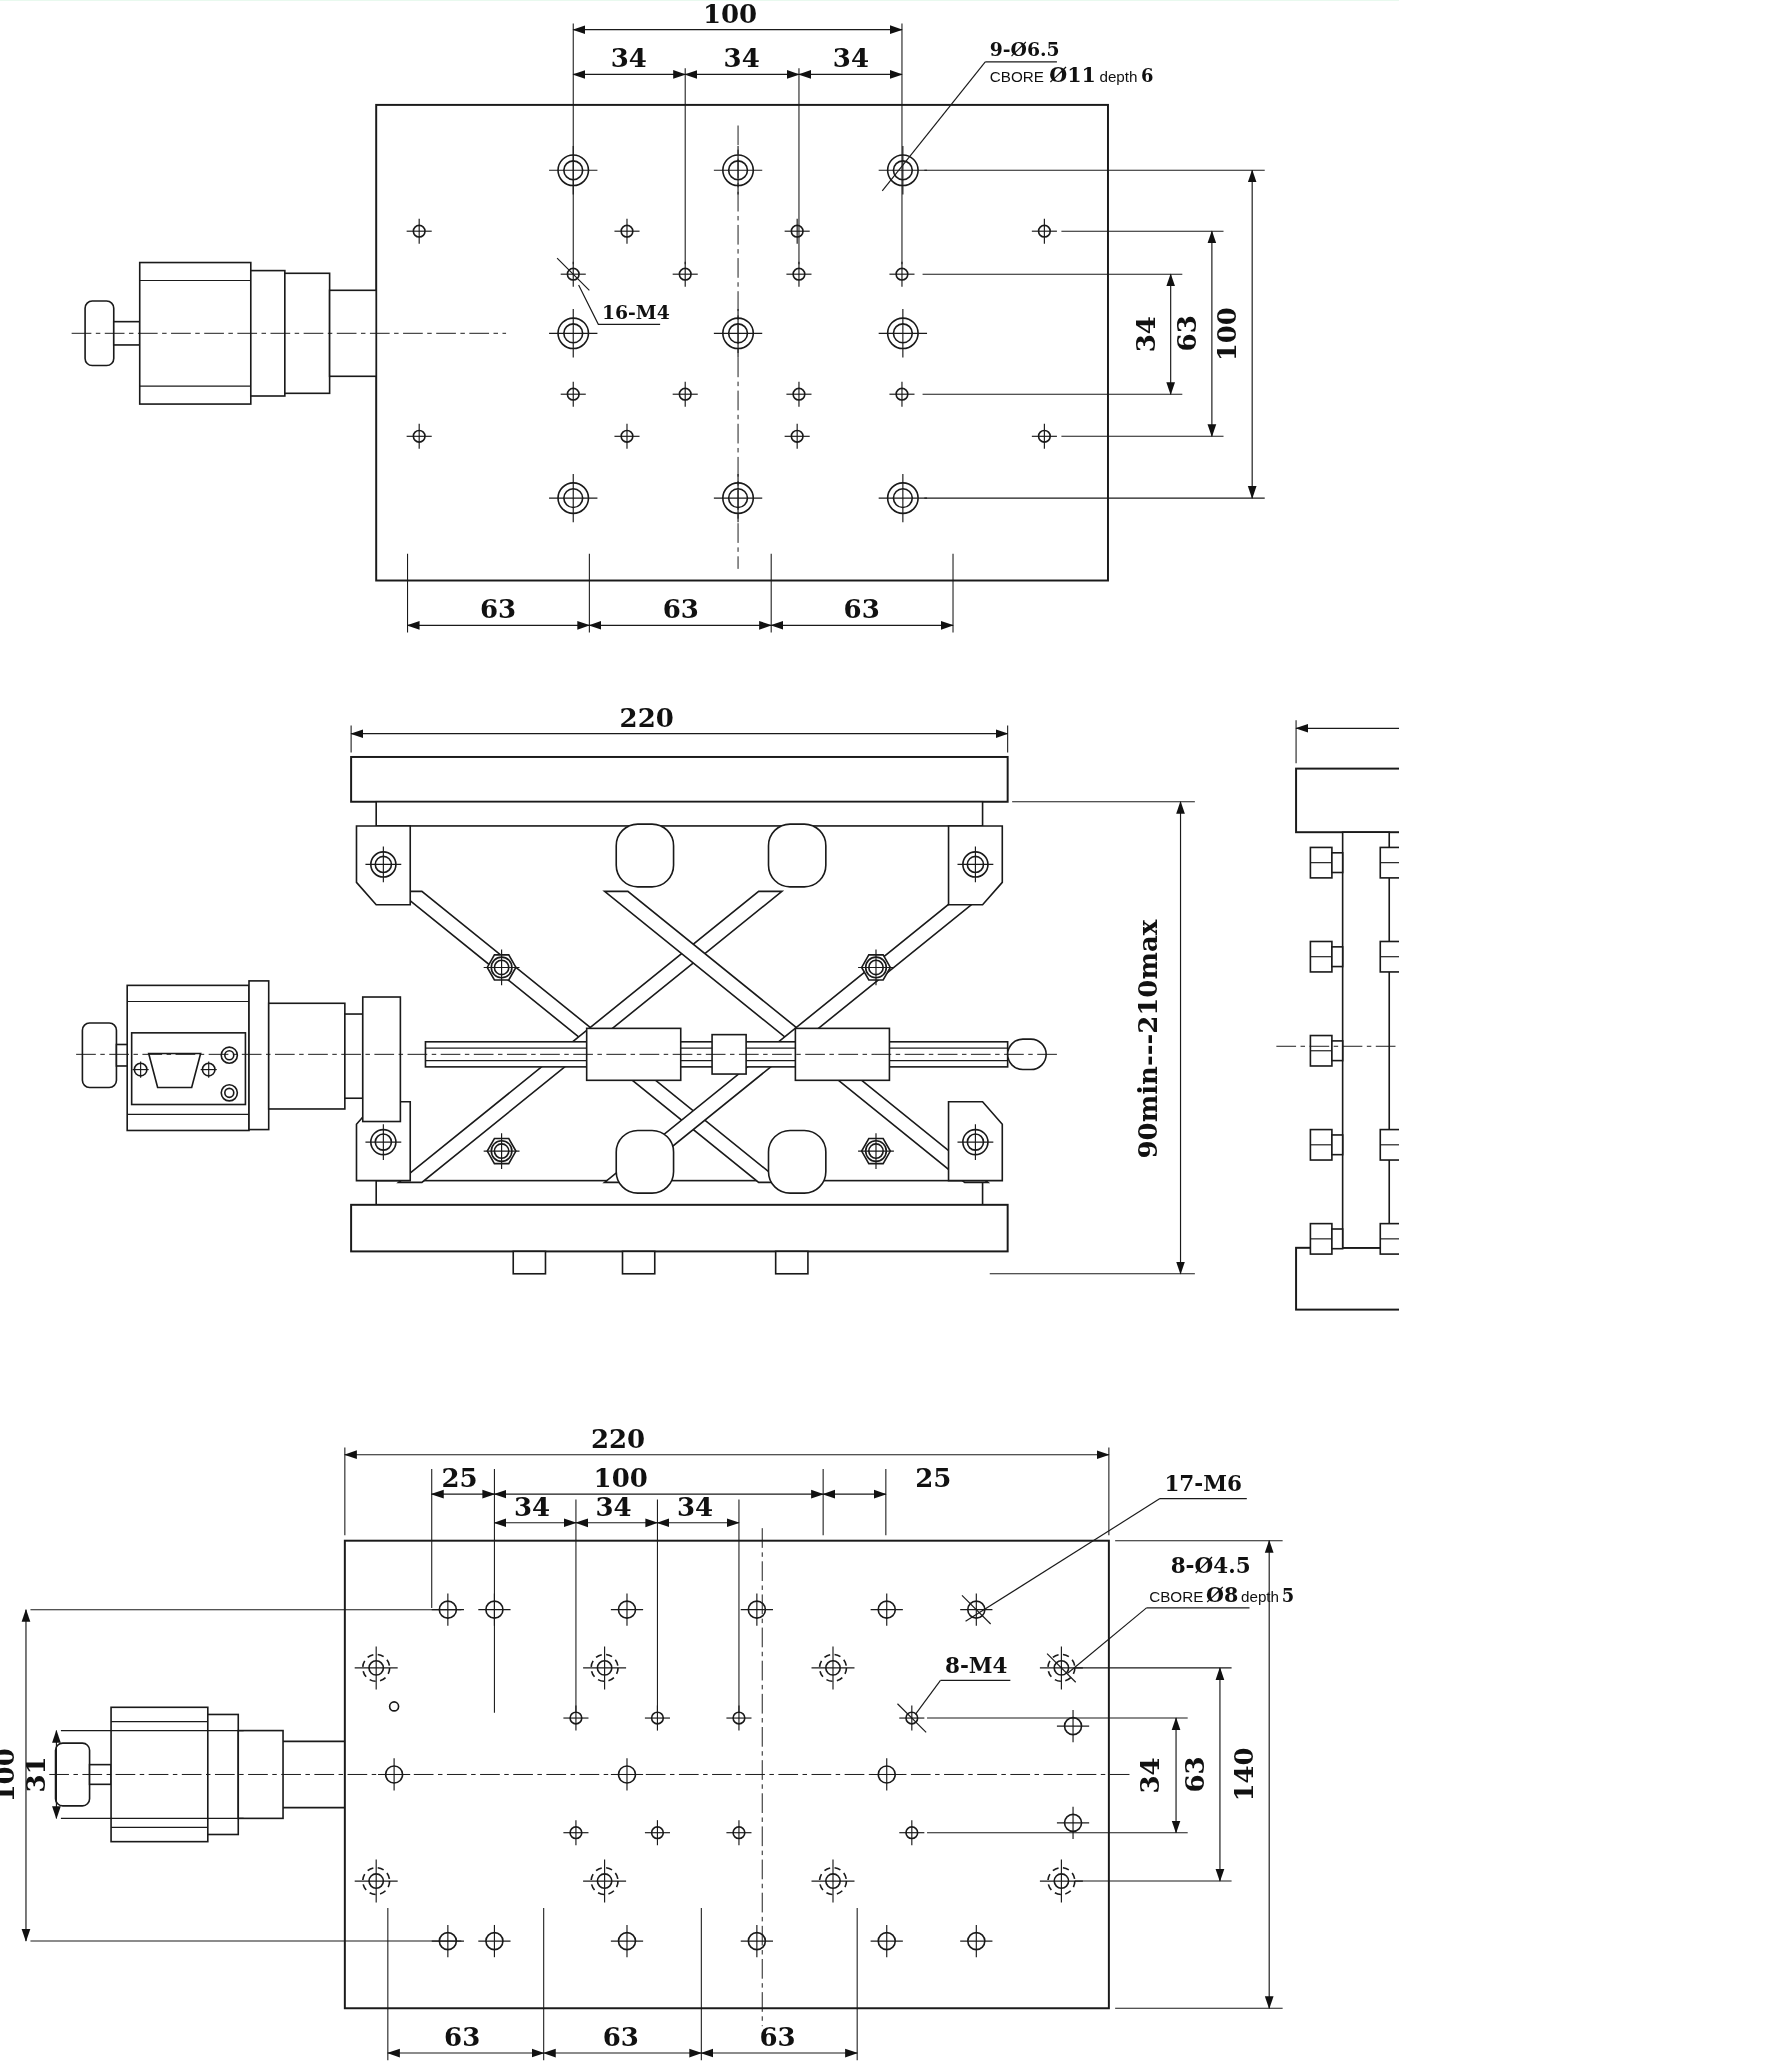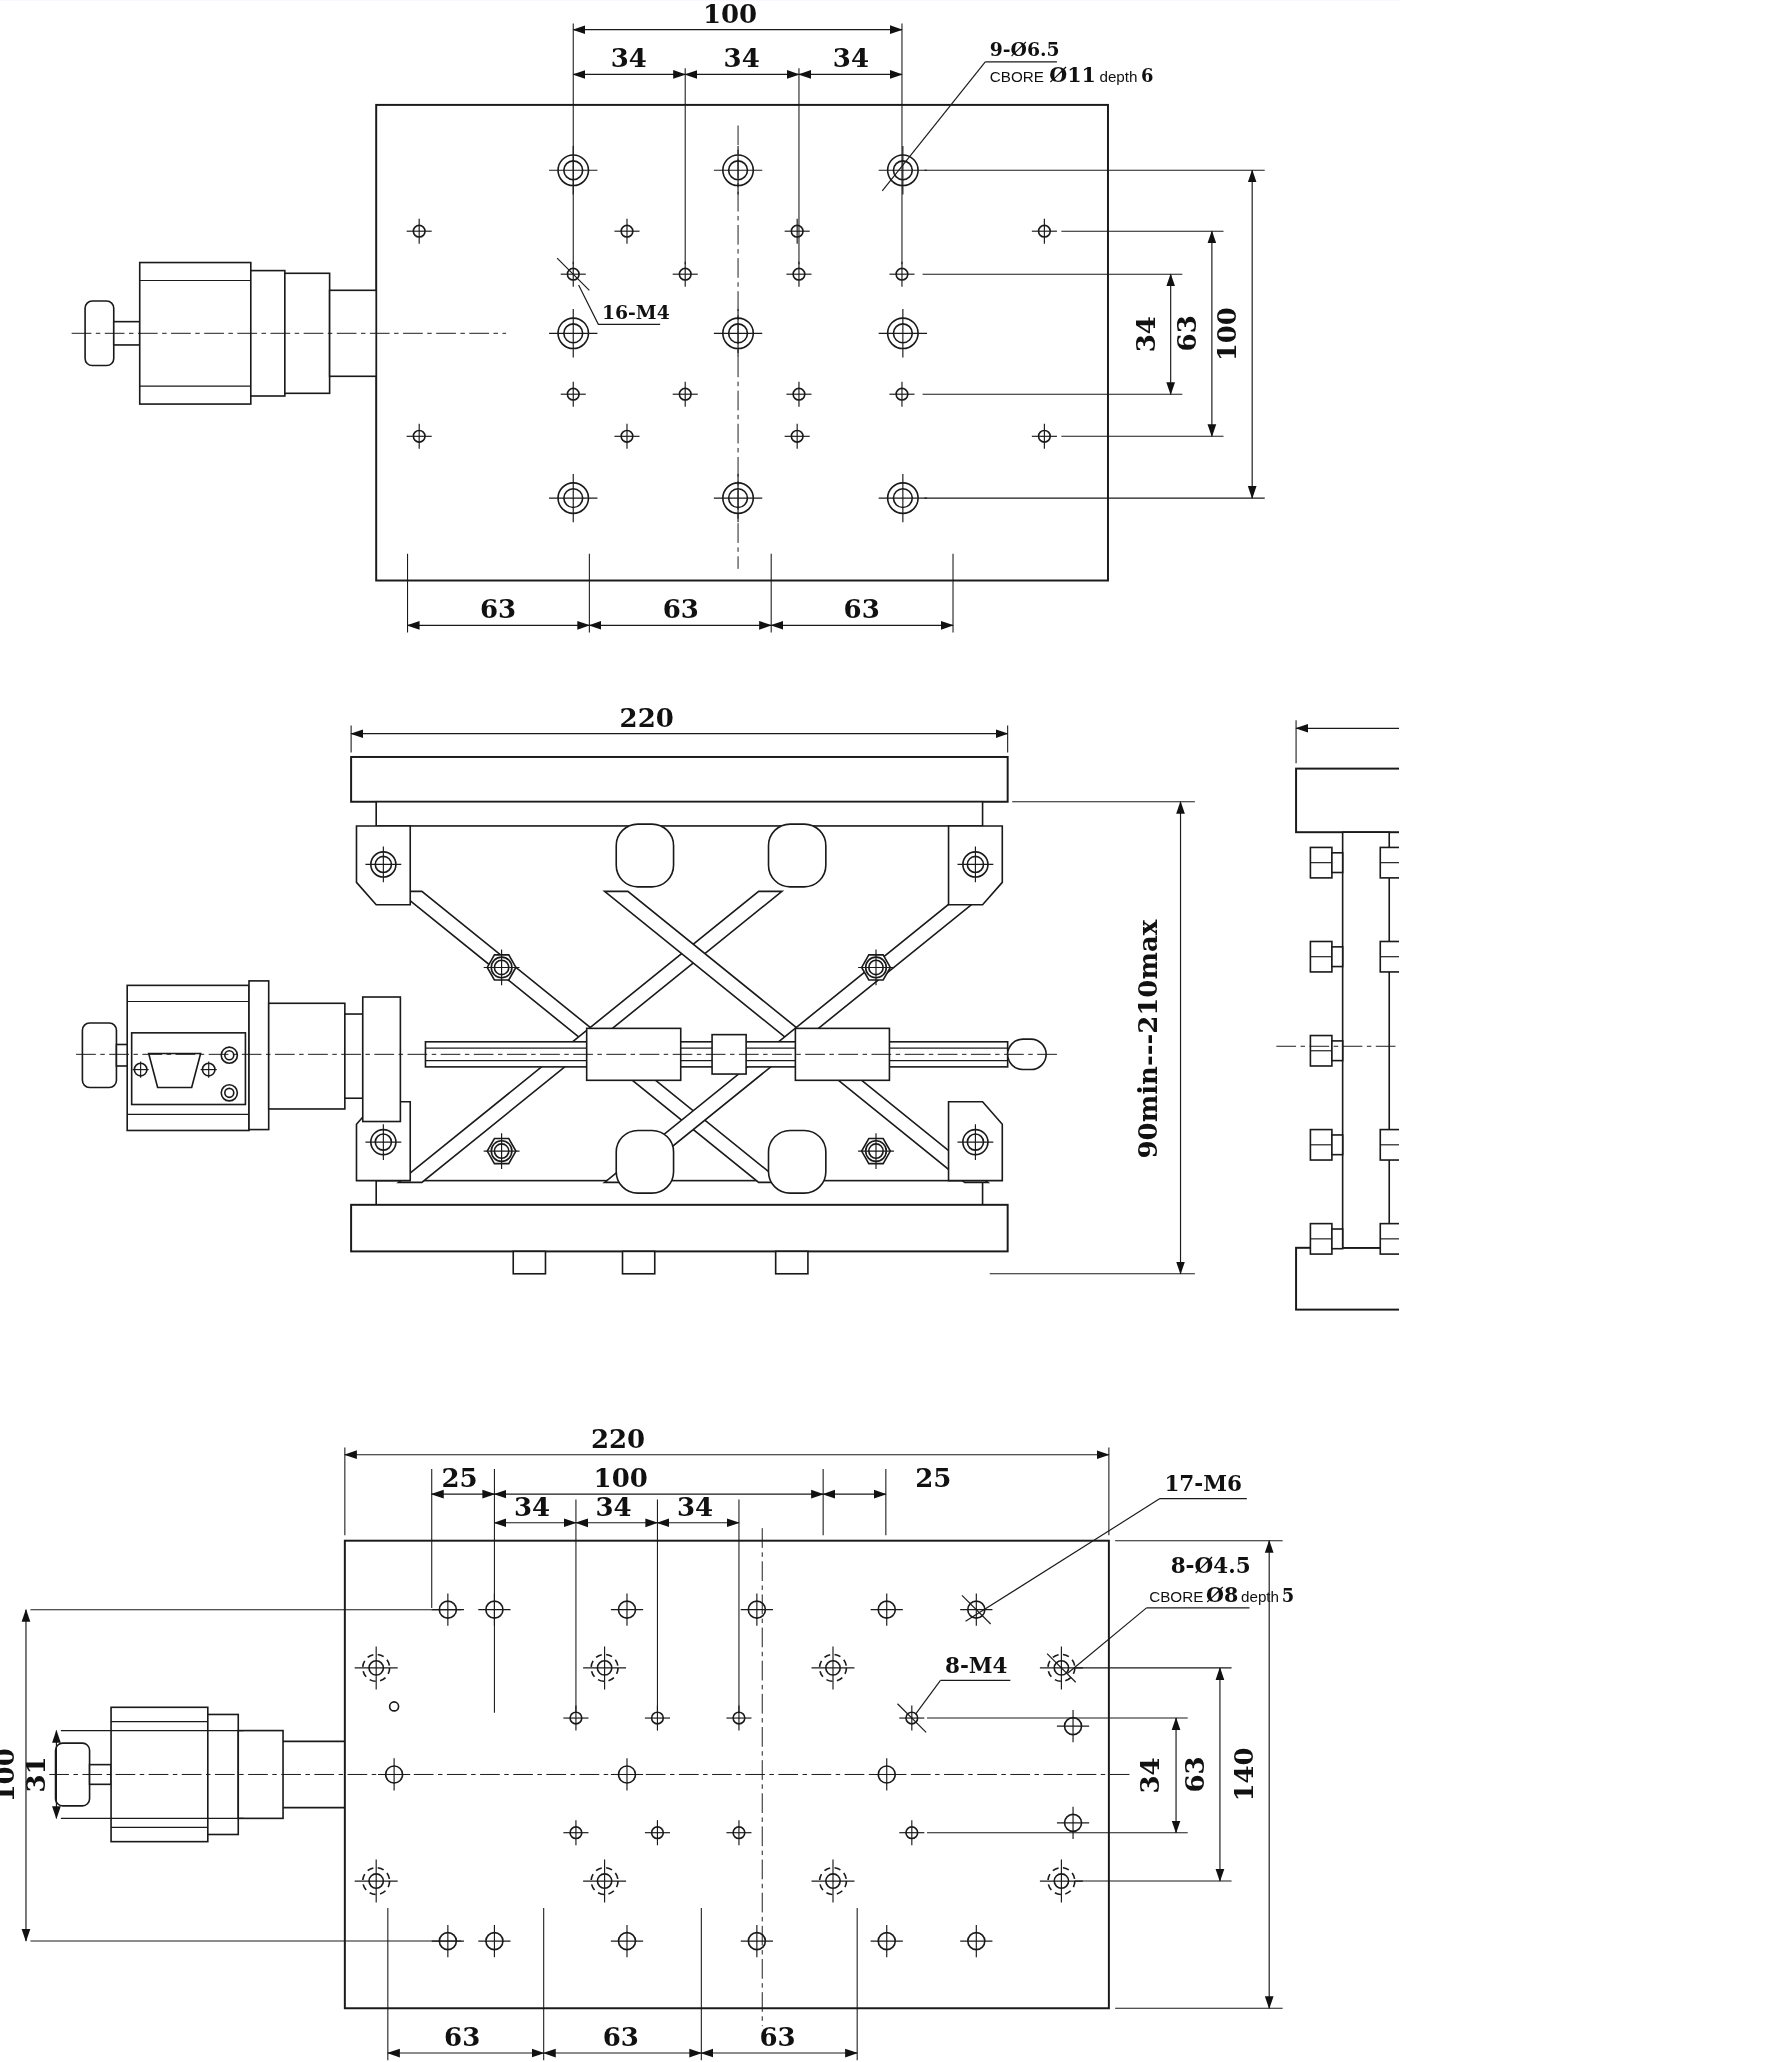--- a/index.html
+++ b/index.html
@@ -1,16 +1,16 @@
 <!DOCTYPE html>
 <html style="font-size:14.3px"><head>
 <meta charset="utf-8">
 <style>
   html,body{margin:0;padding:0;background:#ffffff;}
-  .page{width:1399px;height:2063px;background:#c4b5fd;position:relative;overflow:hidden;}
+  .page{width:1399px;height:2063px;background:#22c55e;position:relative;overflow:hidden;}
   svg{display:block}
   .ol{fill:#fff;stroke:#1a1a1a;stroke-width:2.2;stroke-linejoin:miter}
   .ol2{fill:none;stroke:#1a1a1a;stroke-width:1.8}
   .olw{fill:#fff;stroke:#1a1a1a;stroke-width:1.8}
   .thin{stroke:#1a1a1a;stroke-width:1.3;fill:none}
   .ext{stroke:#1a1a1a;stroke-width:1.2;fill:none}
   .dl{stroke:#1a1a1a;stroke-width:1.3;fill:none}
   .cl{stroke:#1a1a1a;stroke-width:1.1;stroke-dasharray:22 5 5 5;fill:none}
   .dash{stroke-dasharray:7 5}
   text.d{font:bold 29px "DejaVu Serif",serif;fill:#111;text-anchor:middle}

